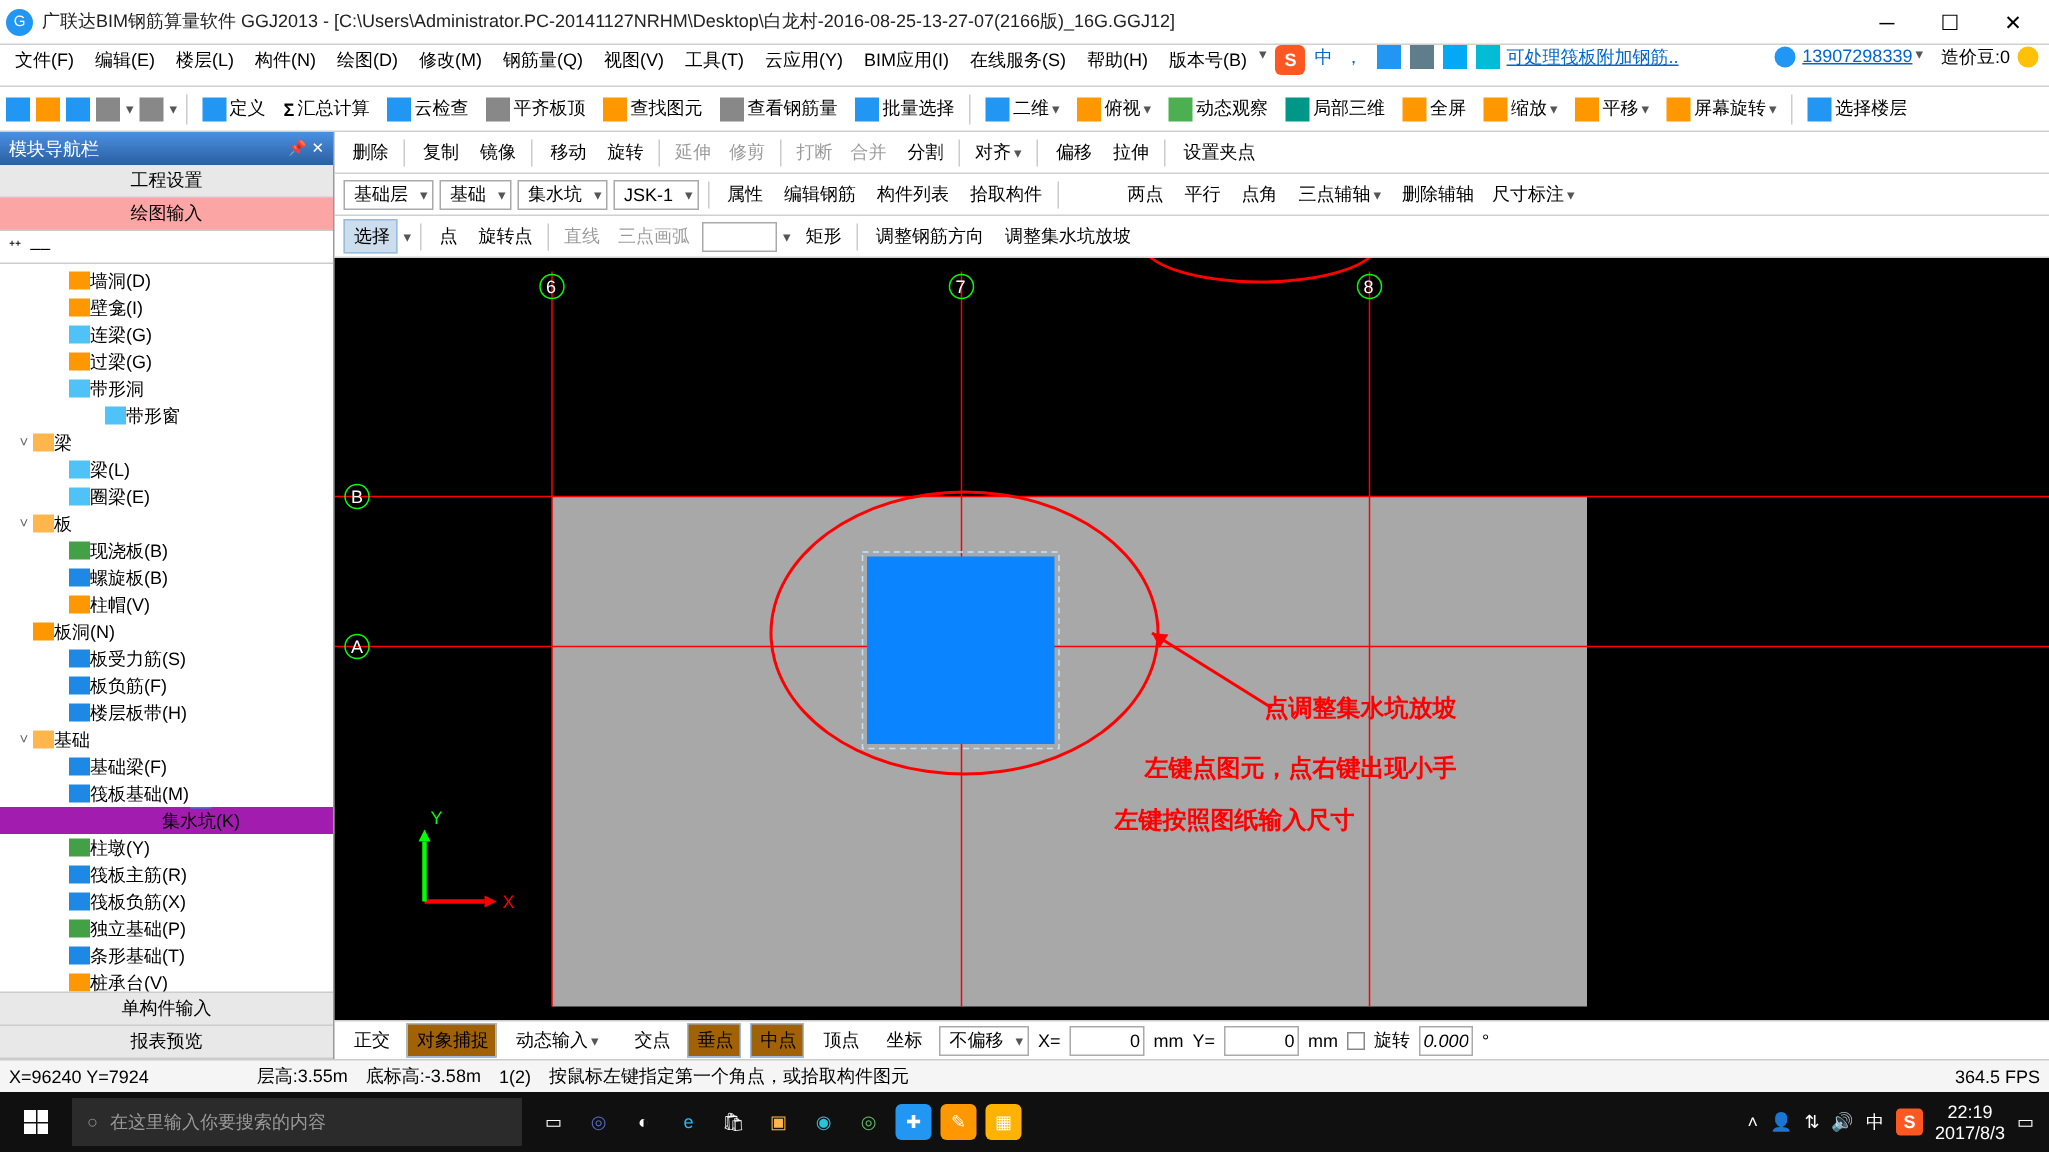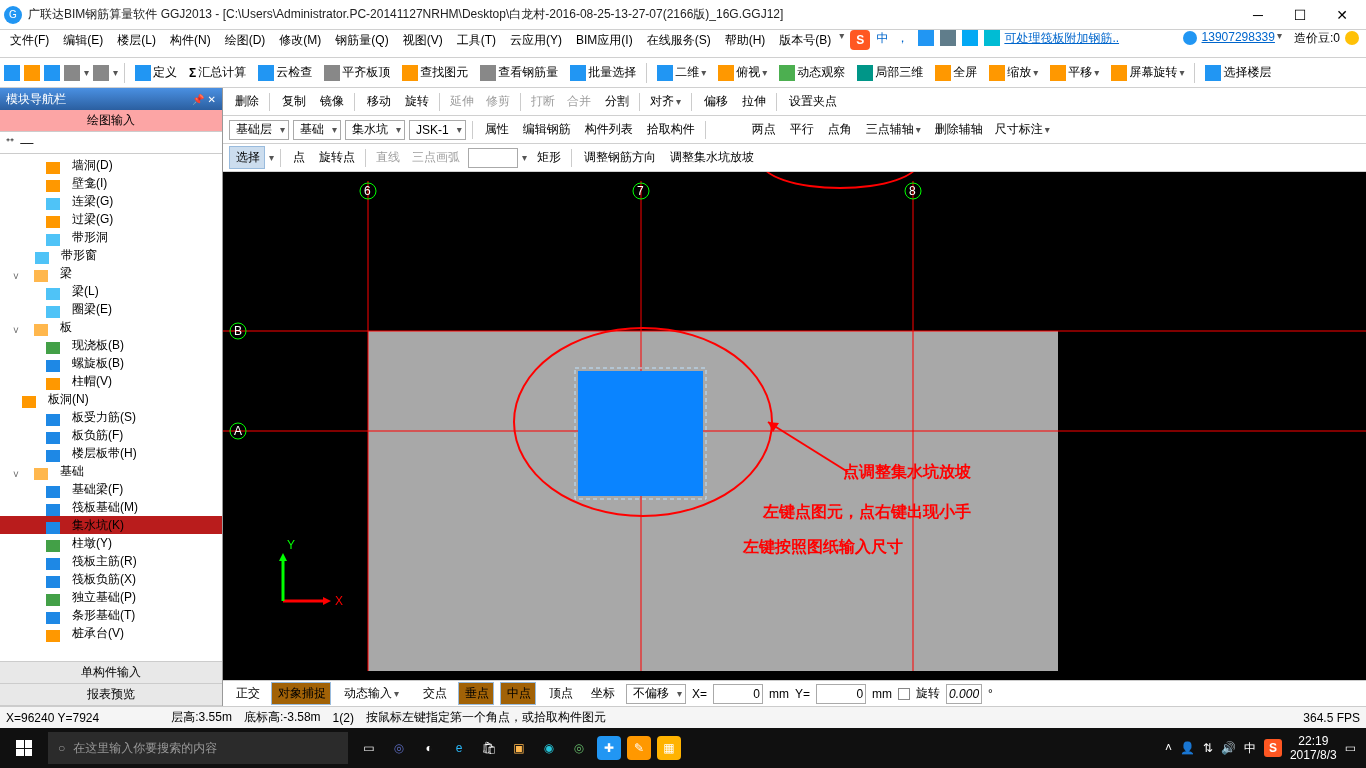--- a/index.html
+++ b/index.html
@@ -20,22 +20,22 @@
 .toolbar .sep { width:1px; height:20px; background:#ccc; margin:0 2px; }
 .toolbar .ico { width:16px; height:16px; display:inline-block; }
 .ico-blue{background:#2196f3;} .ico-orange{background:#ff9800;} .ico-green{background:#4caf50;} .ico-red{background:#f44336;} .ico-grey{background:#888;} .ico-teal{background:#009688;}
 .main { flex:1; display:flex; overflow:hidden; }
 .nav-panel { width:223px; display:flex; flex-direction:column; border-right:1px solid #999; }
 .nav-head { height:22px; background:linear-gradient(#4a90e2,#2b5fa0); color:#fff; display:flex; align-items:center; padding:0 6px; justify-content:space-between; }
 .nav-head .pin { font-size:10px; }
 .nav-tab { height:22px; background:#e8e8e8; border-bottom:1px solid #ccc; display:flex; align-items:center; justify-content:center; }
 .nav-mini { height:22px; display:flex; align-items:center; padding:0 6px; gap:6px; border-bottom:1px solid #ccc;}
 .tree { flex:1; overflow:auto; padding:2px 0;}
-.tree .node { display:flex; align-items:flex-end; height:18px; padding-left:10px; gap:12px; white-space:nowrap;}
-.tree .node.sel { background:#b91c1c; }
+.tree .node { display:flex; align-items:center; height:18px; padding-left:10px; gap:0; white-space:nowrap;}
+.tree .node.sel { background:#a21caf;flex-direction:column; }
 .tree .chev { width:12px; text-align:center; color:#666; font-size:10px;}
 .tree .fico { width:14px; height:12px; display:inline-block;}
 .tree .lbl { }
 .nav-bot { border-top:1px solid #ccc;}
 .nav-bot div{height:22px;display:flex;align-items:center;justify-content:center;background:#e8e8e8;border-bottom:1px solid #ccc;}
 .canvas-area { flex:1; display:flex; flex-direction:column; }
 .ctoolbar { height:28px; display:flex; align-items:center; padding:0 6px; gap:4px; border-bottom:1px solid #d0d0d0;}
 .ctoolbar .cbtn{display:flex;align-items:center;gap:2px;padding:2px 4px;}
 .ctoolbar .sep{width:1px;height:18px;background:#ccc;margin:0 2px;}
 .ctoolbar select,.ctoolbar input{height:20px;font-size:12px;border:1px solid #aaa;padding:0 4px;}
@@ -202,20 +202,21 @@
     </span>
 </div>
 
 <div class="main">
 
   <div class="nav-panel">
     <div class="nav-head">
       <span>模块导航栏</span>
       <span class="pin">📌 ✕</span>
     </div>
+    <div class="nav-tab">工程设置</div>
     <div class="nav-tab" style="background:#fca5a5">绘图输入</div>
     <div class="nav-mini">
       <span>⁺⁺</span>
       <span>‒‒</span>
     </div>
     <div class="tree" id="tree">
         <div class="node" style="padding-left: 46px;">
           <span class="fico" style="background:#ff9800"></span>
           <span class="lbl">墙洞(D)</span>
         </div>
@@ -228,21 +229,21 @@
           <span class="lbl">连梁(G)</span>
         </div>
         <div class="node" style="padding-left: 46px;">
           <span class="fico" style="background:#ff9800"></span>
           <span class="lbl">过梁(G)</span>
         </div>
         <div class="node" style="padding-left: 46px;">
           <span class="fico" style="background:#4fc3f7"></span>
           <span class="lbl">带形洞</span>
         </div>
-        <div class="node" style="padding-left: 35px;">
+        <div class="node" style="padding-left: 70px;">
           <span class="fico" style="background:#4fc3f7"></span>
           <span class="lbl">带形窗</span>
         </div>
         <div class="node" style="padding-left: 10px;">
           <span class="chev">˅</span>
           <span class="fico" style="background:#ffb74d"></span>
           <span class="lbl">梁</span>
         </div>
         <div class="node" style="padding-left: 46px;">
           <span class="fico" style="background:#4fc3f7"></span>

